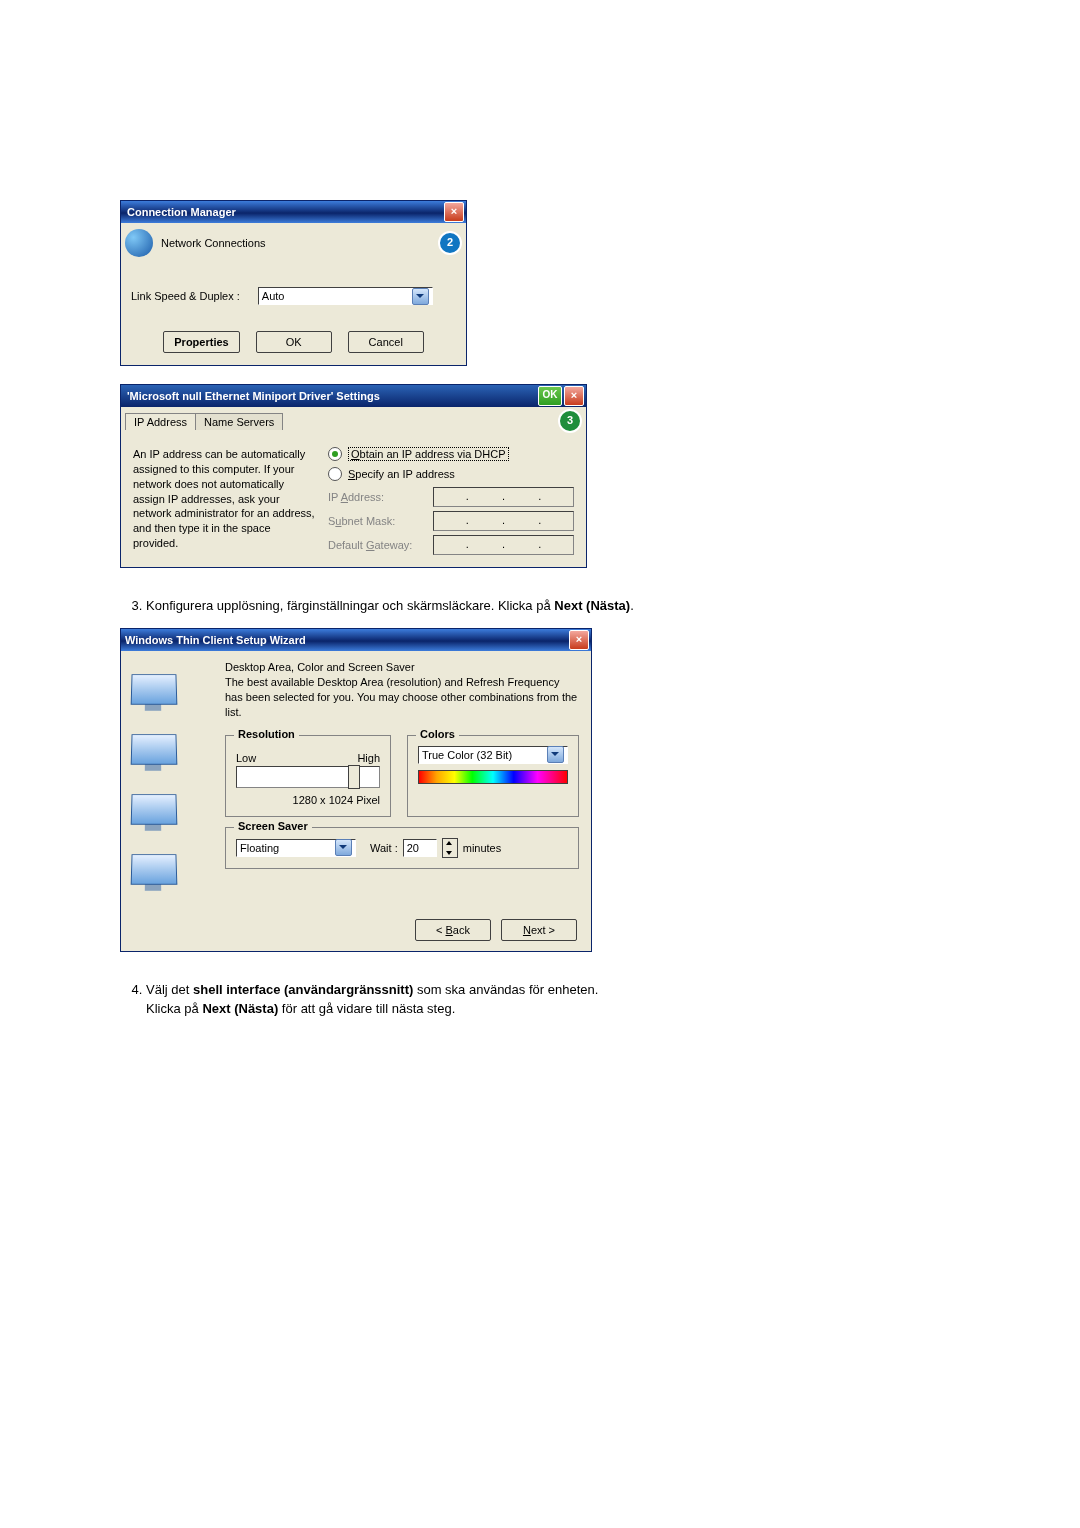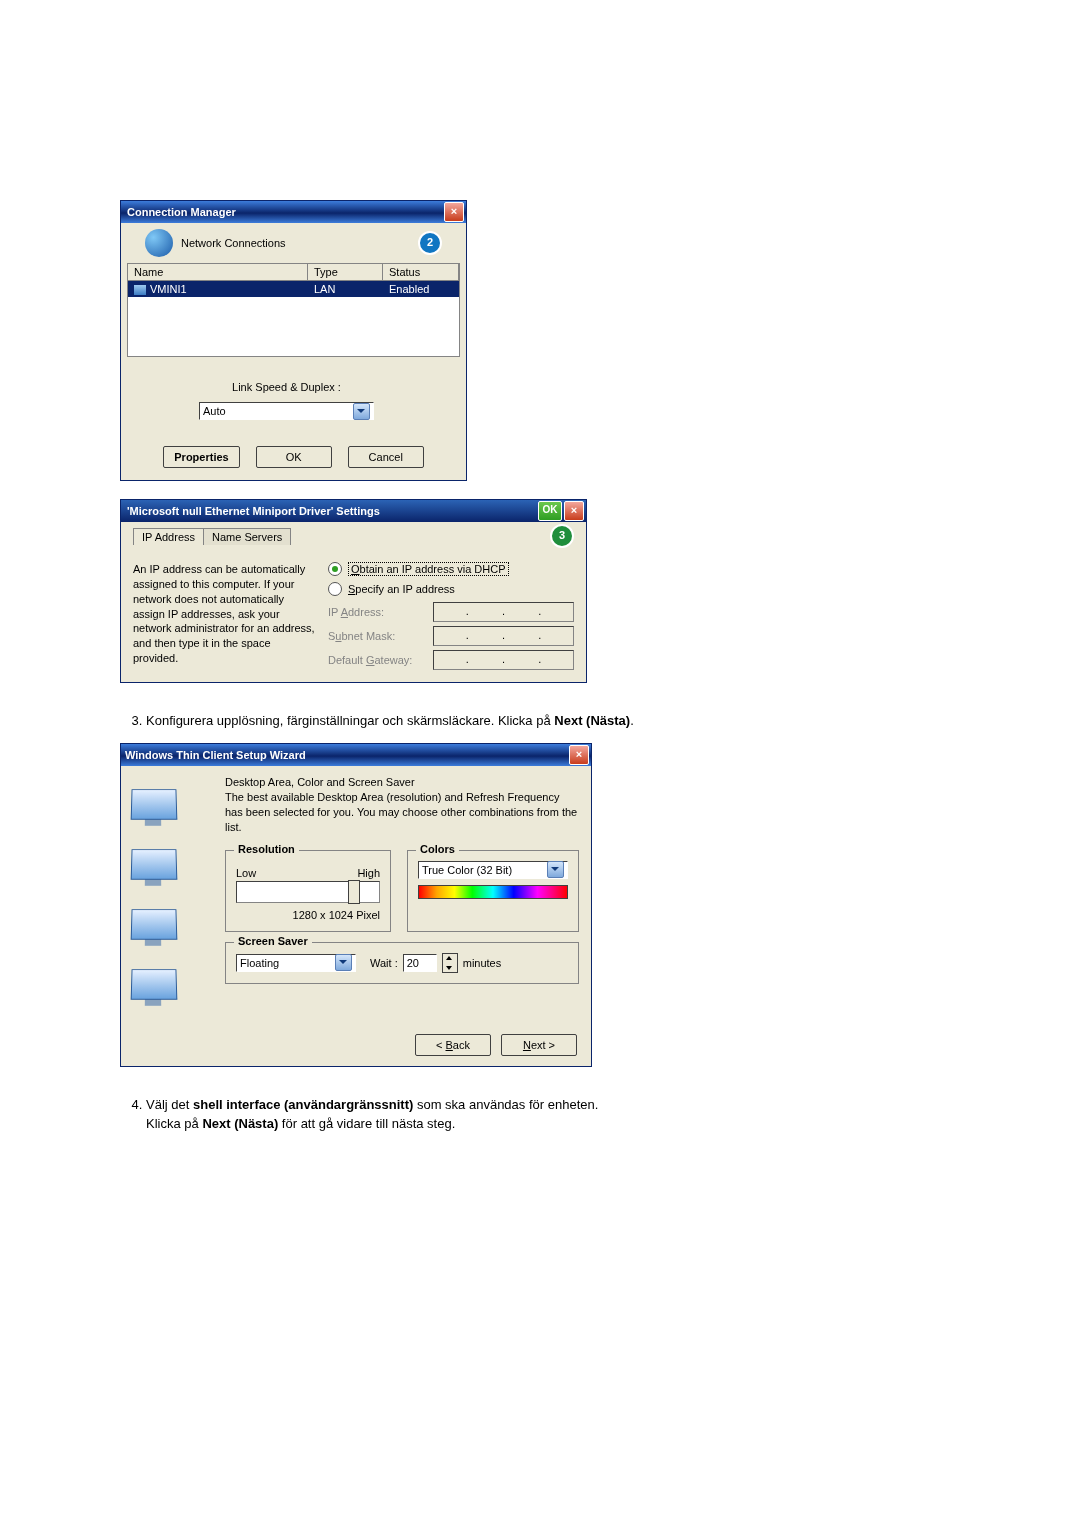--- a/index.html
+++ b/index.html
@@ -58,21 +58,21 @@
   text-align: center;
 }
 
 .cm {
   width: 345px;
 }
 .cm-head {
   display: flex;
   align-items: center;
   justify-content: space-between;
-  padding: 6px 24px;
+  padding: 6px 4px;
 }
 .cm-head-left { display: flex; align-items: center; gap: 8px; }
 .globe-icon {
   width: 28px; height: 28px;
   border-radius: 50%;
   background: radial-gradient(circle at 30% 30%, #7fc8f6, #1a5aa8);
   position: relative;
 }
 .badge-num {
   width: 20px; height: 20px;
@@ -116,23 +116,22 @@
 .nic-icon {
   display: inline-block; width: 12px; height: 10px;
   background: linear-gradient(#9ec9ef,#3b7cc3);
   margin-right: 4px;
   vertical-align: middle;
 }
 
 .link-row {
   display: flex;
   align-items: center;
-  gap: 9px;
+  gap: 18px;
   padding: 24px 24px 0 10px;
-  flex-direction: column;
 }
 .sunken-input {
   border: 1px solid #848484;
   border-top-color: #404040; border-left-color: #404040;
   border-bottom-color:#fff;  border-right-color:#fff;
   background: #fff;
   height: 18px;
   padding: 0 3px;
   display: flex; align-items: center; justify-content: space-between;
   box-sizing: border-box;
@@ -176,21 +175,21 @@
   width: 465px;
   margin-top: 18px;
 }
 .mp .title-bar {
   background: linear-gradient(#2b63b5, #0a246a);
 }
 .tabs-row {
   display: flex;
   align-items: center;
   justify-content: space-between;
-  padding: 2px 12px;
+  padding: 2px 4px;
 }
 .tab {
   background: #ece9d8;
   border: 1px solid #848484;
   border-bottom: none;
   padding: 2px 8px;
   margin-right: -1px;
 }
 .tab.inactive { background: #e3e0cf; }
 .mp-body {
@@ -356,32 +355,20 @@
     </div>
 
     <div class="cm-head">
       <div class="cm-head-left">
         <span class="globe-icon"></span>
         <span>Network Connections</span>
       </div>
       <span class="badge-num">2</span>
     </div>
 
-    <div class="cm-table">
-      <div class="cm-th-row">
-        <div class="cm-th col-name">Name</div>
-        <div class="cm-th col-type">Type</div>
-        <div class="cm-th col-status">Status</div>
-      </div>
-      <div class="cm-td-row">
-        <div class="cm-td col-name"><span class="nic-icon"></span><span>VMINI1</span></div>
-        <div class="cm-td col-type">LAN</div>
-        <div class="cm-td col-status">Enabled</div>
-      </div>
-    </div>
 
     <div class="link-row">
       <span>Link Speed &amp; Duplex :</span>
       <div class="sunken-input" style="width:175px">
         <span>Auto</span>
         <span class="dropdown-btn"></span>
       </div>
     </div>
 
     <div class="btn-row">

